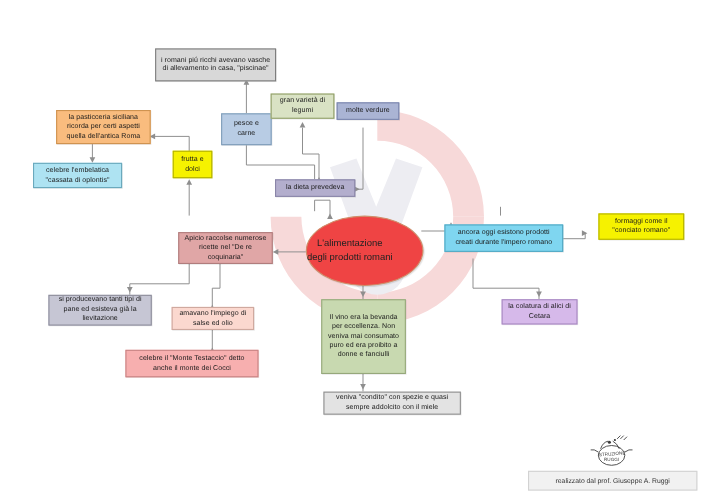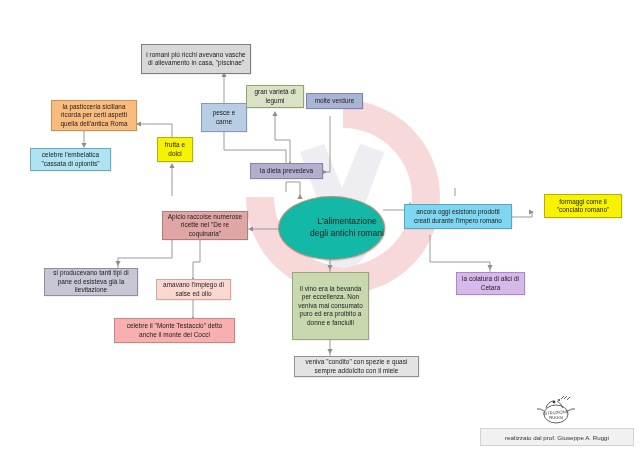--- a/index.html
+++ b/index.html
@@ -54,23 +54,23 @@
   .c-pink   {background:#f7afaf;border-color:#c98585;}
   .c-skyblue{background:#7fd6f0;border-color:#51a8c2;}
   .c-yellow2{background:#f6f200;border-color:#b4b200;}
   .c-purple {background:#d6b9ea;border-color:#a98bc2;}
   .c-greenbox{background:#c8d9b0;border-color:#96a87b;}
   .c-graybox{background:#e3e3e3;border-color:#909090;}
 
   .center-node{
     position:absolute;
     border:1px solid #cf8e6a;
-    background:#14b8a6;
+    background:#ef4444;
     border-radius:50%;
-    display:flex;align-items:center;justify-content:flex-end;
+    display:flex;align-items:center;justify-content:flex-start;
     text-align:center;
     font-size:8.6px;
     line-height:1.35;
     color:#222;
     box-shadow:1px 1px 1px rgba(0,0,0,0.12);
   }
 
   .footer-bar{
     position:absolute;
     left:480px;top:428px;
@@ -231,21 +231,21 @@
     <span>Il vino era la bevanda per eccellenza. Non veniva mai consumato puro ed era proibito a donne e fanciulli</span>
   </div>
 
   <div class="node c-graybox" style="left:294px;top:356px;width:125px;height:21px;">
     <span>veniva "condito" con spezie e quasi sempre addolcito con il miele</span>
   </div>
 
   <div class="center-node" style="left:278px;top:196px;width:105px;height:62px;">
     <span>
       <span>L'alimentazione</span><br>
-      <span>degli antichi romani</span>
+      <span>degli prodotti romani</span>
     </span>
   </div>
 
   <svg class="footer-logo" viewBox="0 0 50 34">
     <g stroke="#3a3a3a" stroke-width="0.8" fill="none">
       <ellipse cx="25" cy="21" rx="12" ry="9"></ellipse>
       <path d="M15 15 q2 -6 7 -7"></path>
       <path d="M26 8 q4 2 6 7"></path>
       <path d="M30 6 l3 -3 M33 6 l3 -3 M36 7 l3 -3"></path>
       <path d="M13 18 q-4 -3 -7 -2"></path>

